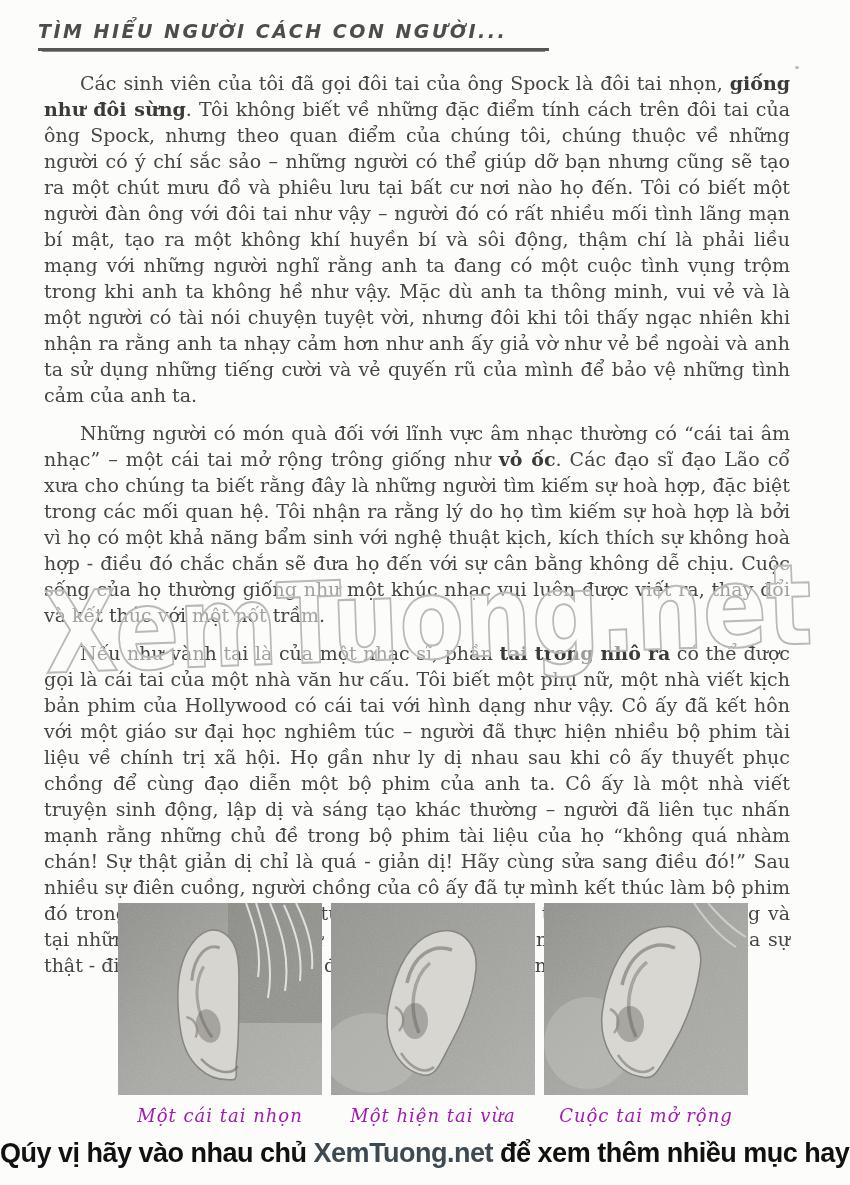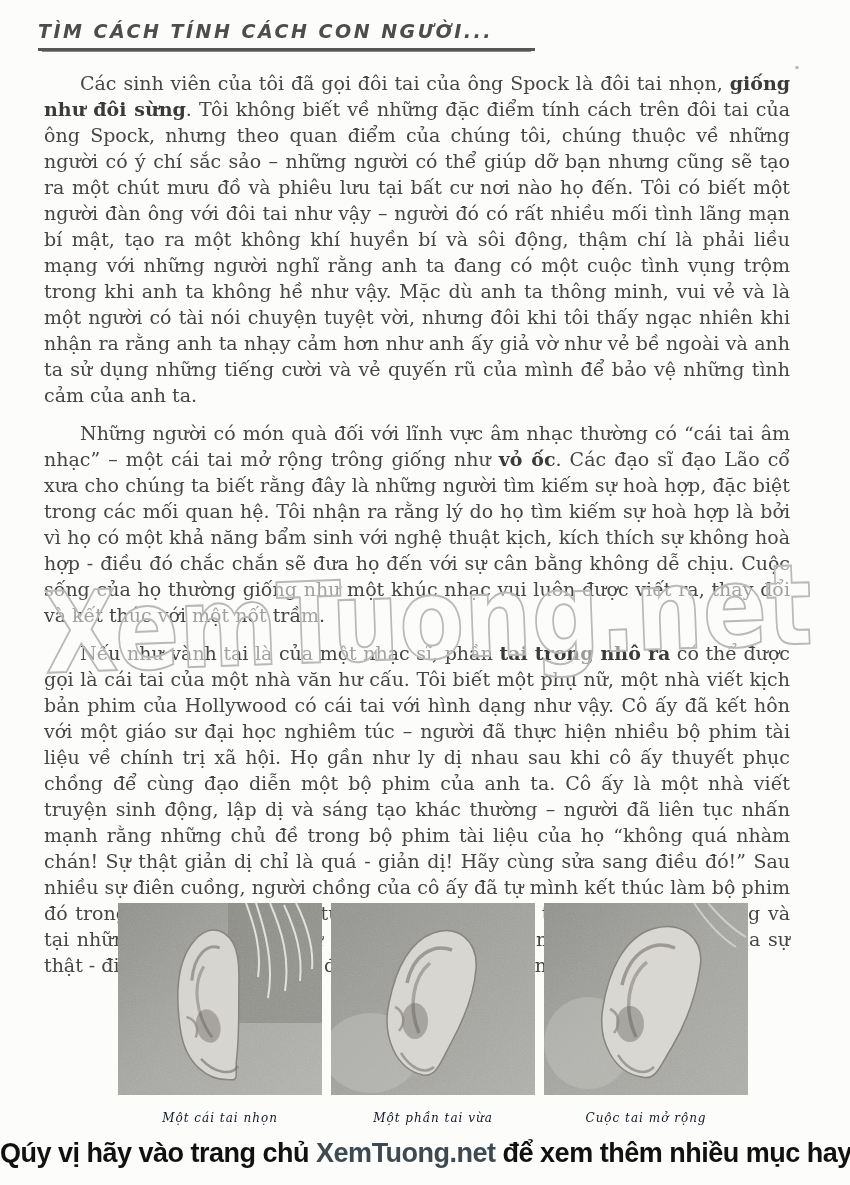--- a/index.html
+++ b/index.html
@@ -34,38 +34,38 @@
     pointer-events:none;
   }
   
   .figure-row{
     position:absolute;left:118px;top:903px;width:628px;
     display:flex;gap:9px;
   }
   .figure{margin:0;width:204px;display:flex;flex-direction:column;align-items:center;}
   .ear-photo{width:204px;height:192px;display:block;background:#a6a6a2;}
   .figcap{
-    margin-top:16px;font-style:italic;font-size:12px;color:#0f172a;
+    margin-top:10px;font-style:italic;font-size:18px;color:#a21caf;
     letter-spacing:1px;white-space:nowrap;
   }
   
   .footer{
     position:absolute;left:0;top:1138px;width:850px;text-align:center;
     font-family:"Liberation Sans", sans-serif;
     font-weight:bold;font-size:27px;letter-spacing:-0.5px;color:#111;
     white-space:nowrap;
   }
   .footer .site{color:#3e4a52;}
   
   .speck{position:absolute;left:795px;top:66px;width:4px;height:3px;background:#b8b8b6;border-radius:50%;}
 </style>
 </head>
 <body>
 
-<div class="page-header">TÌM CÁCH TÍNH CÁCH CON NGƯỜI...</div>
+<div class="page-header">TÌM HIỂU NGƯỜI CÁCH CON NGƯỜI...</div>
 <div class="speck"></div>
 
 <div class="article">
     <p class="para"><span>Các sinh viên của tôi đã gọi đôi tai của ông Spock là đôi tai nhọn, </span><span class="bold">giống như đôi sừng</span><span>. Tôi không biết về những đặc điểm tính cách trên đôi tai của ông Spock, nhưng theo quan điểm của chúng tôi, chúng thuộc về những người có ý chí sắc sảo – những người có thể giúp dỡ bạn nhưng cũng sẽ tạo ra một chút mưu đồ và phiêu lưu tại bất cư nơi nào họ đến. Tôi có biết một người đàn ông với đôi tai như vậy – người đó có rất nhiều mối tình lãng mạn bí mật, tạo ra một không khí huyền bí và sôi động, thậm chí là phải liều mạng với những người nghĩ rằng anh ta đang có một cuộc tình vụng trộm trong khi anh ta không hề như vậy. Mặc dù anh ta thông minh, vui vẻ và là một người có tài nói chuyện tuyệt vời, nhưng đôi khi tôi thấy ngạc nhiên khi nhận ra rằng anh ta nhạy cảm hơn như anh ấy giả vờ như vẻ bề ngoài và anh ta sử dụng những tiếng cười và vẻ quyến rũ của mình để bảo vệ những tình cảm của anh ta.</span></p>
     <p class="para"><span>Những người có món quà đối với lĩnh vực âm nhạc thường có “cái tai âm nhạc” – một cái tai mở rộng trông giống như </span><span class="bold">vỏ ốc</span><span>. Các đạo sĩ đạo Lão cổ xưa cho chúng ta biết rằng đây là những người tìm kiếm sự hoà hợp, đặc biệt trong các mối quan hệ. Tôi nhận ra rằng lý do họ tìm kiếm sự hoà hợp là bởi vì họ có một khả năng bẩm sinh với nghệ thuật kịch, kích thích sự không hoà hợp - điều đó chắc chắn sẽ đưa họ đến với sự cân bằng không dễ chịu. Cuộc sống của họ thường giống như một khúc nhạc vui luôn được viết ra, thay đổi và kết thúc với một nốt trầm.</span></p>
     <p class="para"><span>Nếu như vành tai là của một nhạc sĩ, phần </span><span class="bold">tai trong nhô ra</span><span> có thể được gọi là cái tai của một nhà văn hư cấu. Tôi biết một phụ nữ, một nhà viết kịch bản phim của Hollywood có cái tai với hình dạng như vậy. Cô ấy đã kết hôn với một giáo sư đại học nghiêm túc – người đã thực hiện nhiều bộ phim tài liệu về chính trị xã hội. Họ gần như ly dị nhau sau khi cô ấy thuyết phục chồng để cùng đạo diễn một bộ phim của anh ta. Cô ấy là một nhà viết truyện sinh động, lập dị và sáng tạo khác thường – người đã liên tục nhấn mạnh rằng những chủ đề trong bộ phim tài liệu của họ “không quá nhàm chán! Sự thật giản dị chỉ là quá - giản dị! Hãy cùng sửa sang điều đó!” Sau nhiều sự điên cuồng, người chồng của cô ấy đã tự mình kết thúc làm bộ phim đó trong khi cô ấy vẫn tiếp tục giải trí cho chúng tôi trên màn ảnh rộng và tại những bữa tiệc tối với sự mở rộng cường điệu một cách tuyệt vời của sự thật - điều đó sẽ là hoàn hảo đối với một câu chuyện viễn tưởng.</span></p>
   </div>
 
 <svg class="watermark" viewBox="0 0 775 160" preserveAspectRatio="none">
   <text x="2" y="122" textLength="768" lengthAdjust="spacingAndGlyphs" font-family="DejaVu Sans, sans-serif" font-weight="bold" font-size="112" fill="rgba(252,252,250,0.5)" stroke="#b9b9b7" stroke-width="2">XemTuong.net</text>
@@ -124,21 +124,21 @@
       <rect width="204" height="192" fill="url(#bg2)"></rect>
       <rect width="204" height="192" filter="url(#n2)" opacity="0.22"></rect>
       <ellipse cx="40" cy="150" rx="48" ry="40" fill="#c2c2be" opacity="0.5"></ellipse>
       <path d="M92,172 C64,166 51,132 58,100 C64,70 76,40 102,30 C127,21 147,38 145,66 C143,92 132,118 120,140 C110,158 106,174 92,172 Z" fill="#d8d6d1" stroke="#86847e" stroke-width="1.5"></path>
       <path d="M76,80 C82,52 102,40 121,47" fill="none" stroke="#8d8b85" stroke-width="3.5" opacity="0.8"></path>
       <path d="M88,130 C77,104 82,74 99,60" fill="none" stroke="#9a988f" stroke-width="3.5" opacity="0.8"></path>
       <ellipse cx="84" cy="118" rx="13" ry="18" fill="#4c4b47" opacity="0.35"></ellipse>
       <path d="M64,104 C73,108 75,120 68,128" fill="none" stroke="#8a887f" stroke-width="2.5" opacity="0.7"></path>
       <path d="M70,150 C80,166 94,172 103,164" fill="none" stroke="#6f6d67" stroke-width="2.5" opacity="0.55"></path>
     </svg>
-    <figcaption class="figcap">Một phần tai vừa</figcaption>
+    <figcaption class="figcap">Một hiện tai vừa</figcaption>
   </figure>
 
   <figure class="figure">
     <svg class="ear-photo" viewBox="0 0 204 192">
       <defs>
         <linearGradient id="bg3" x1="0" y1="0" x2="1" y2="1">
           <stop offset="0" stop-color="#90908c"></stop>
             <stop offset="0.5" stop-color="#a5a5a1"></stop>
             <stop offset="1" stop-color="#aeaeaa"></stop>
         </linearGradient>
@@ -159,13 +159,13 @@
       <path d="M92,134 C79,106 84,74 103,59" fill="none" stroke="#9a988f" stroke-width="3.5" opacity="0.8"></path>
       <ellipse cx="86" cy="121" rx="14" ry="18" fill="#4c4b47" opacity="0.35"></ellipse>
       <path d="M66,106 C75,110 77,122 70,130" fill="none" stroke="#8a887f" stroke-width="2.5" opacity="0.7"></path>
       <path d="M74,152 C84,168 100,174 110,164" fill="none" stroke="#6f6d67" stroke-width="2.5" opacity="0.55"></path>
     </svg>
     <figcaption class="figcap">Cuộc tai mở rộng</figcaption>
   </figure>
 
 </div>
 
-<div class="footer"><span>Qúy vị hãy vào trang chủ </span><span class="site">XemTuong.net</span><span> để xem thêm nhiều mục hay khác</span></div>
+<div class="footer"><span>Qúy vị hãy vào nhau chủ </span><span class="site">XemTuong.net</span><span> để xem thêm nhiều mục hay khác</span></div>
 
 </body></html>

